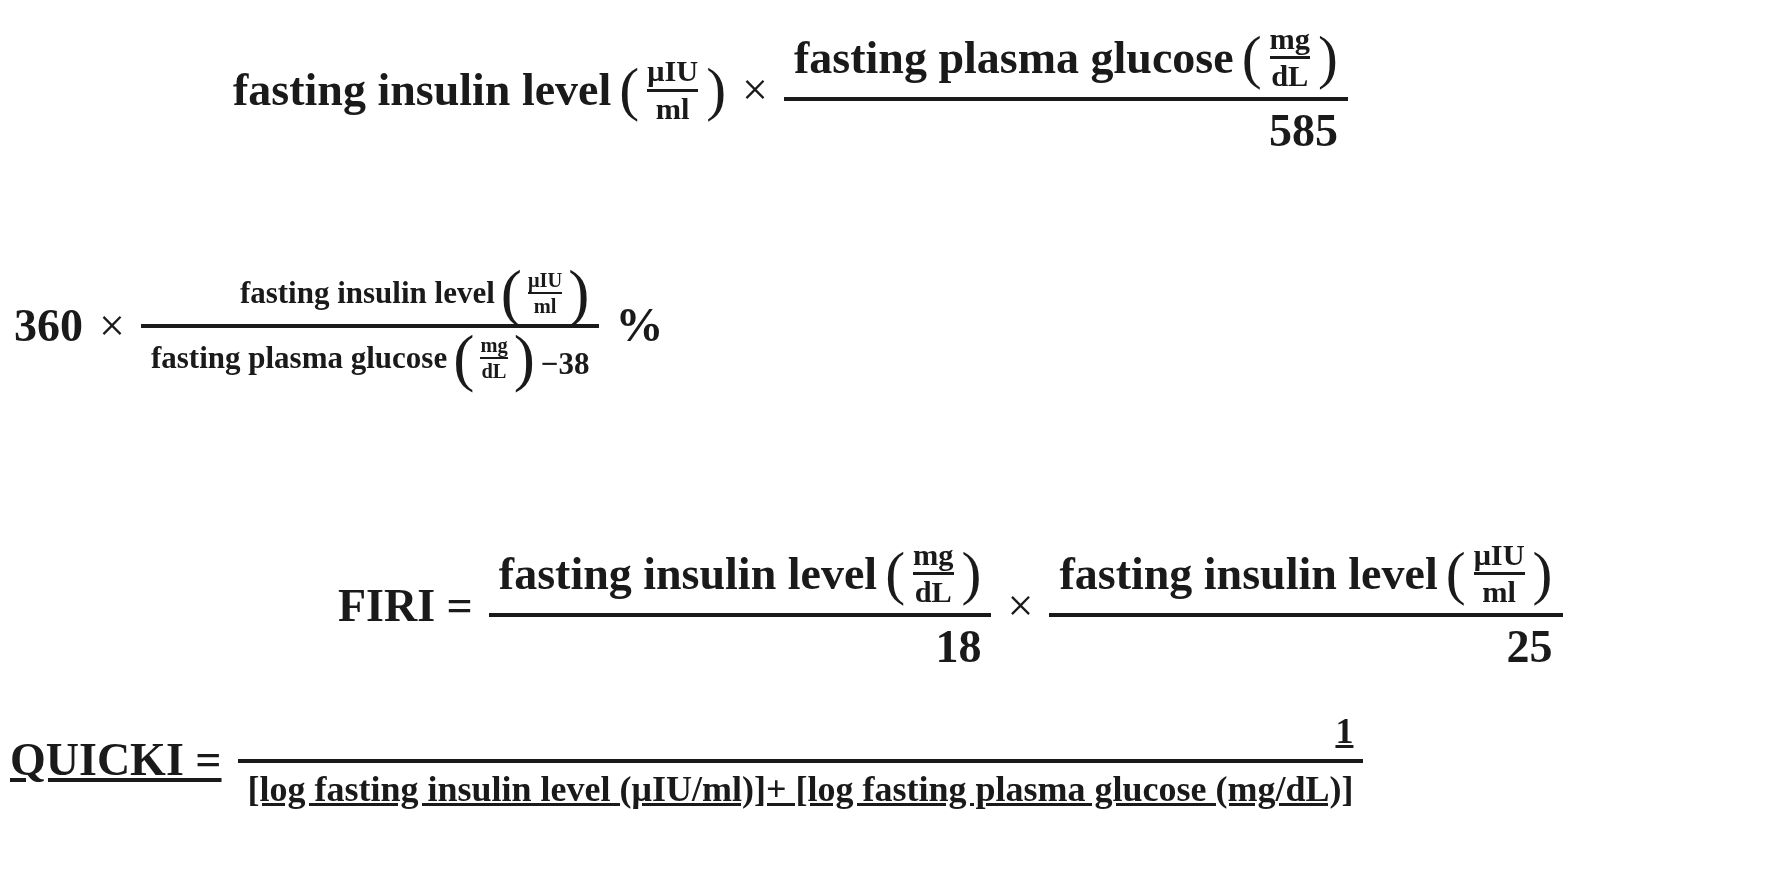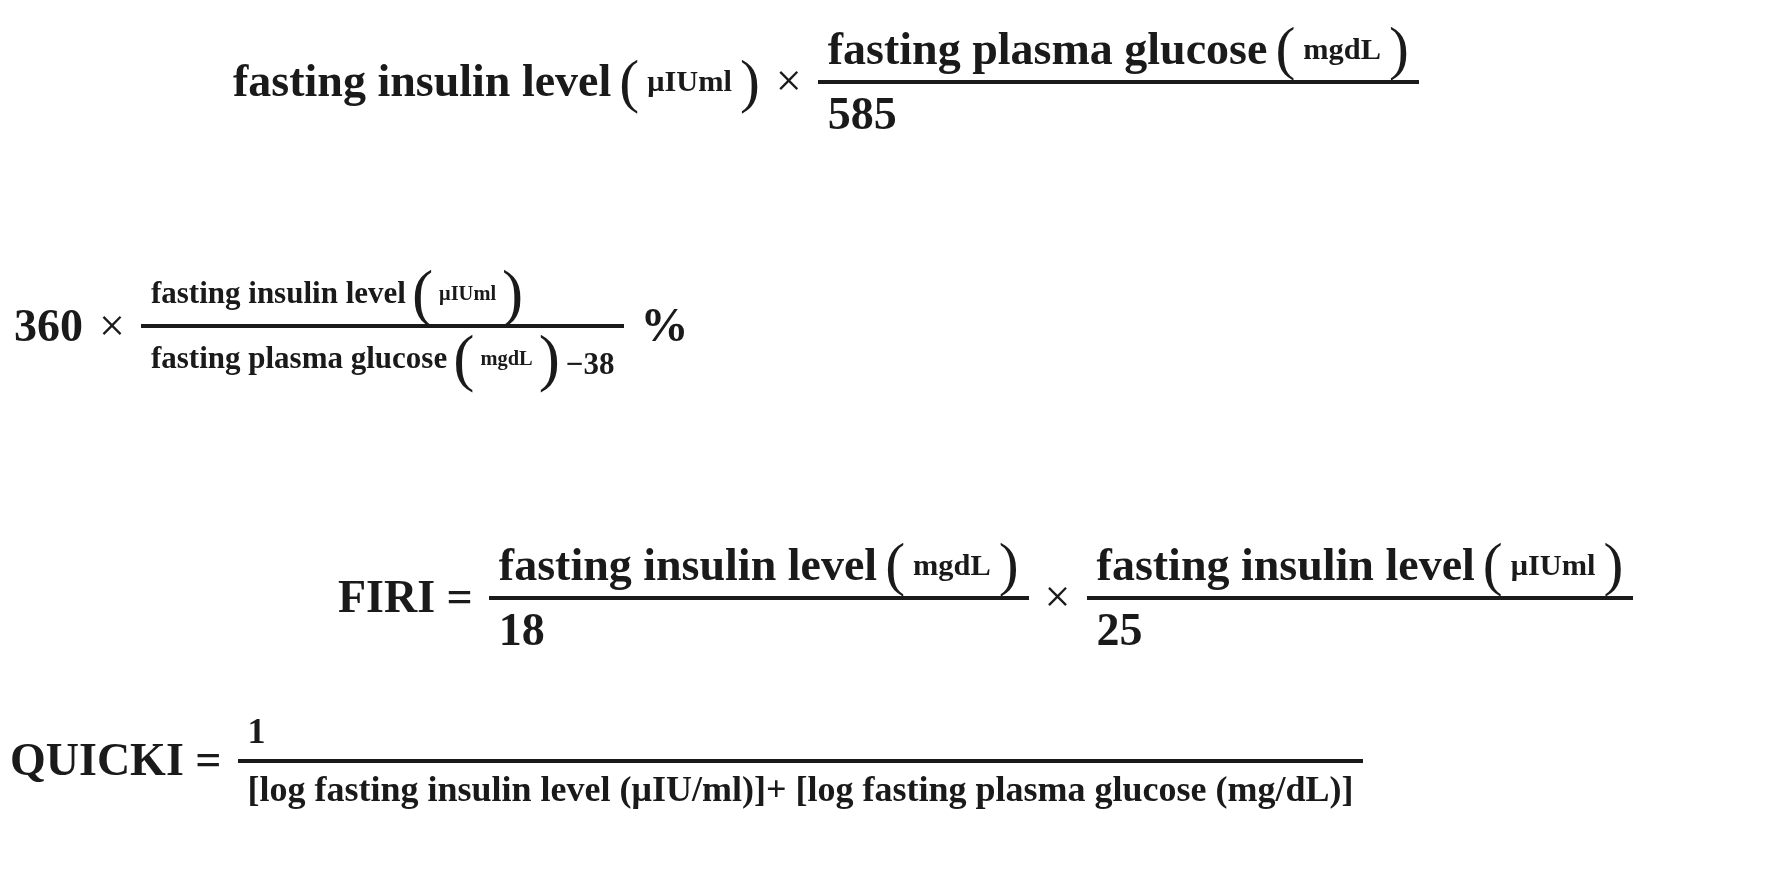--- a/index.html
+++ b/index.html
@@ -15,32 +15,32 @@
   .formula {
     position:absolute;
     display:flex;
     align-items:center;
     white-space:nowrap;
     font-size:46px;
     line-height:1.1;
     gap:16px;
   }
   .tight { display:inline-flex; align-items:center; gap:8px; }
-  .frac { display:inline-flex; flex-direction:column; align-items:flex-start; }
+  .frac { display:inline-flex; flex-direction:column; align-items:flex-end; }
   .frac > .row {
     display:inline-flex; align-items:center; justify-content:center;
     gap:8px; padding:0 10px;
   }
   .fbar {
     align-self:stretch; height:0;
     border-top:4px solid #1a1a1a;
     margin:5px 0;
   }
   .ufrac {
-    display:inline-flex; flex-direction:row; align-items:center;
+    display:inline-flex; flex-direction:column; align-items:center;
     font-size:0.66em; line-height:1.0;
   }
   .ufrac .ubar {
     align-self:stretch; height:0;
     border-top:3px solid #1a1a1a;
     margin:2px 0;
   }
   .f-small .ufrac .ubar { border-top-width:2px; }
   .paren { font-weight:400; line-height:0.8; }
   .p-md { font-size:1.3em; }
@@ -141,20 +141,20 @@
         <span class="ubar"></span>
         <span>ml</span>
       </span>
       <span class="paren p-md">)</span>
     </span>
     <span class="fbar"></span>
     <span class="row">25</span>
   </span>
 </div>
 
-<div class="formula" style="left:10px; top:712px;">
+<div class="formula" style="left:10px; top:712px;text-decoration:underline;">
   <span>QUICKI =</span>
   <span class="frac f-mid">
     <span class="row">1</span>
     <span class="fbar"></span>
     <span class="row">[log fasting insulin level (μIU/ml)]+ [log fasting plasma glucose (mg/dL)]</span>
   </span>
 </div>
 
 </body></html>

